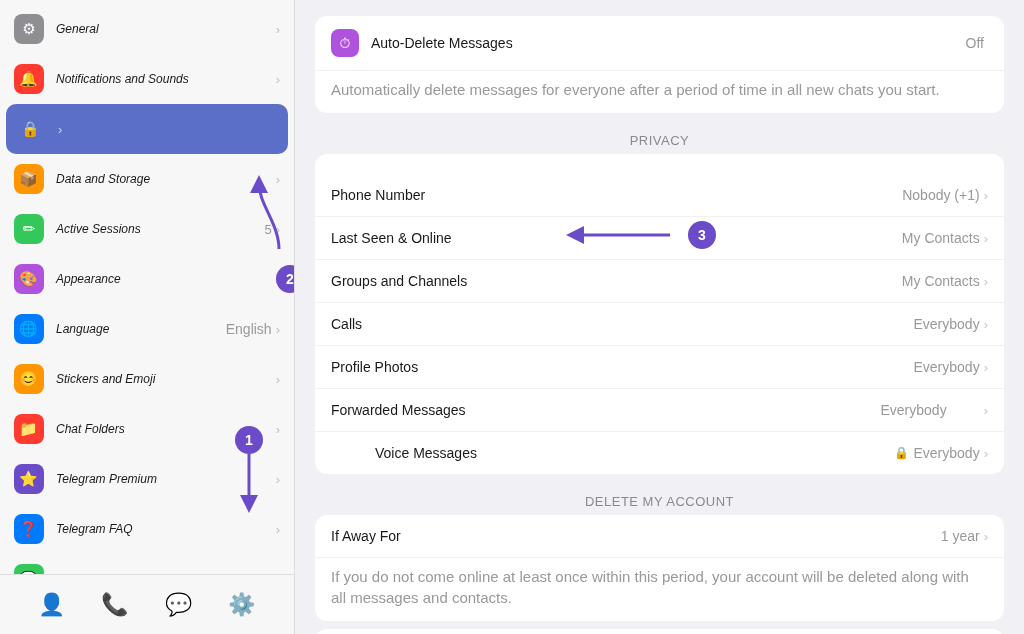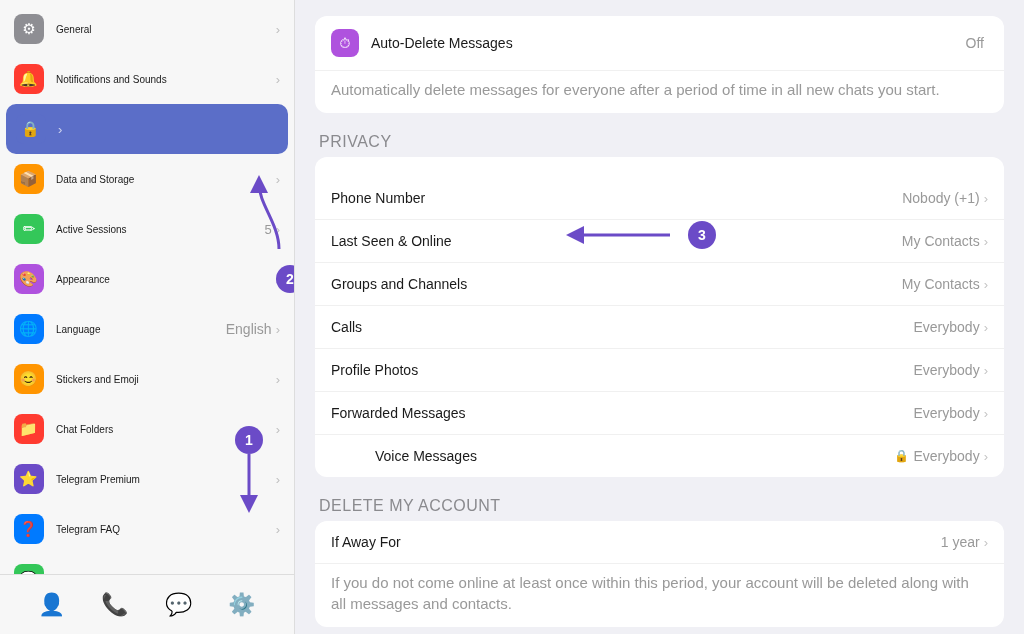--- a/index.html
+++ b/index.html
@@ -52,22 +52,23 @@
       border-radius: 8px;
       display: flex;
       align-items: center;
       justify-content: center;
       margin-right: 12px;
       font-size: 16px;
       flex-shrink: 0;
     }
     .item-label {
       flex: 1;
-      font-size: 10px;
+      font-size: 12px;
       color: #1a1a1a;
+      font-style: italic;
     }
     .item-arrow {
       color: #c0c0c0;
       font-size: 13px;
     }
     .item-value {
       color: #999;
       font-size: 14px;
       margin-right: 4px;
     }
@@ -130,25 +131,26 @@
       color: #c5c5c5;
       font-size: 13px;
     }
     .card-row-desc {
       font-size: 15px;
       color: #999;
       padding: 8px 16px 13px;
       line-height: 1.4;
     }
     .section-label {
-      font-size: 16px;
+      font-size: 13px;
       color: #8a8a8e;
       letter-spacing: 0.5px;
       text-transform: uppercase;
       padding: 12px 4px 6px;
+      text-align: center;
     }
     .toggle-switch {
       width: 48px;
       height: 28px;
       background: #4CD964;
       border-radius: 14px;
       position: relative;
       flex-shrink: 0;
     }
     .toggle-switch::after {
@@ -322,21 +324,21 @@
       <div class="card-row" style="position: relative;">
         <span class="card-row-label">Calls</span>
         <span class="card-row-value">Everybody</span>
         <span class="card-row-arrow">›</span>
       </div>
       <div class="card-row" style="position: relative;">
         <span class="card-row-label">Profile Photos</span>
         <span class="card-row-value">Everybody</span>
         <span class="card-row-arrow">›</span>
       </div>
-      <div class="card-row" style="position: relative;">
+      <div class="card-row" style="position: relative; gap: 33px;">
         <span class="card-row-label">Forwarded Messages</span>
         <span class="card-row-value">Everybody</span>
         <span class="card-row-arrow">›</span>
       </div>
       <div class="card-row" style="position: relative; margin-left: 44px;">
         <span class="card-row-label">Voice Messages</span>
         <span class="lock-icon" style="font-size: 12px;">🔒</span>
         <span class="card-row-value">Everybody</span>
         <span class="card-row-arrow">›</span>
       </div>

